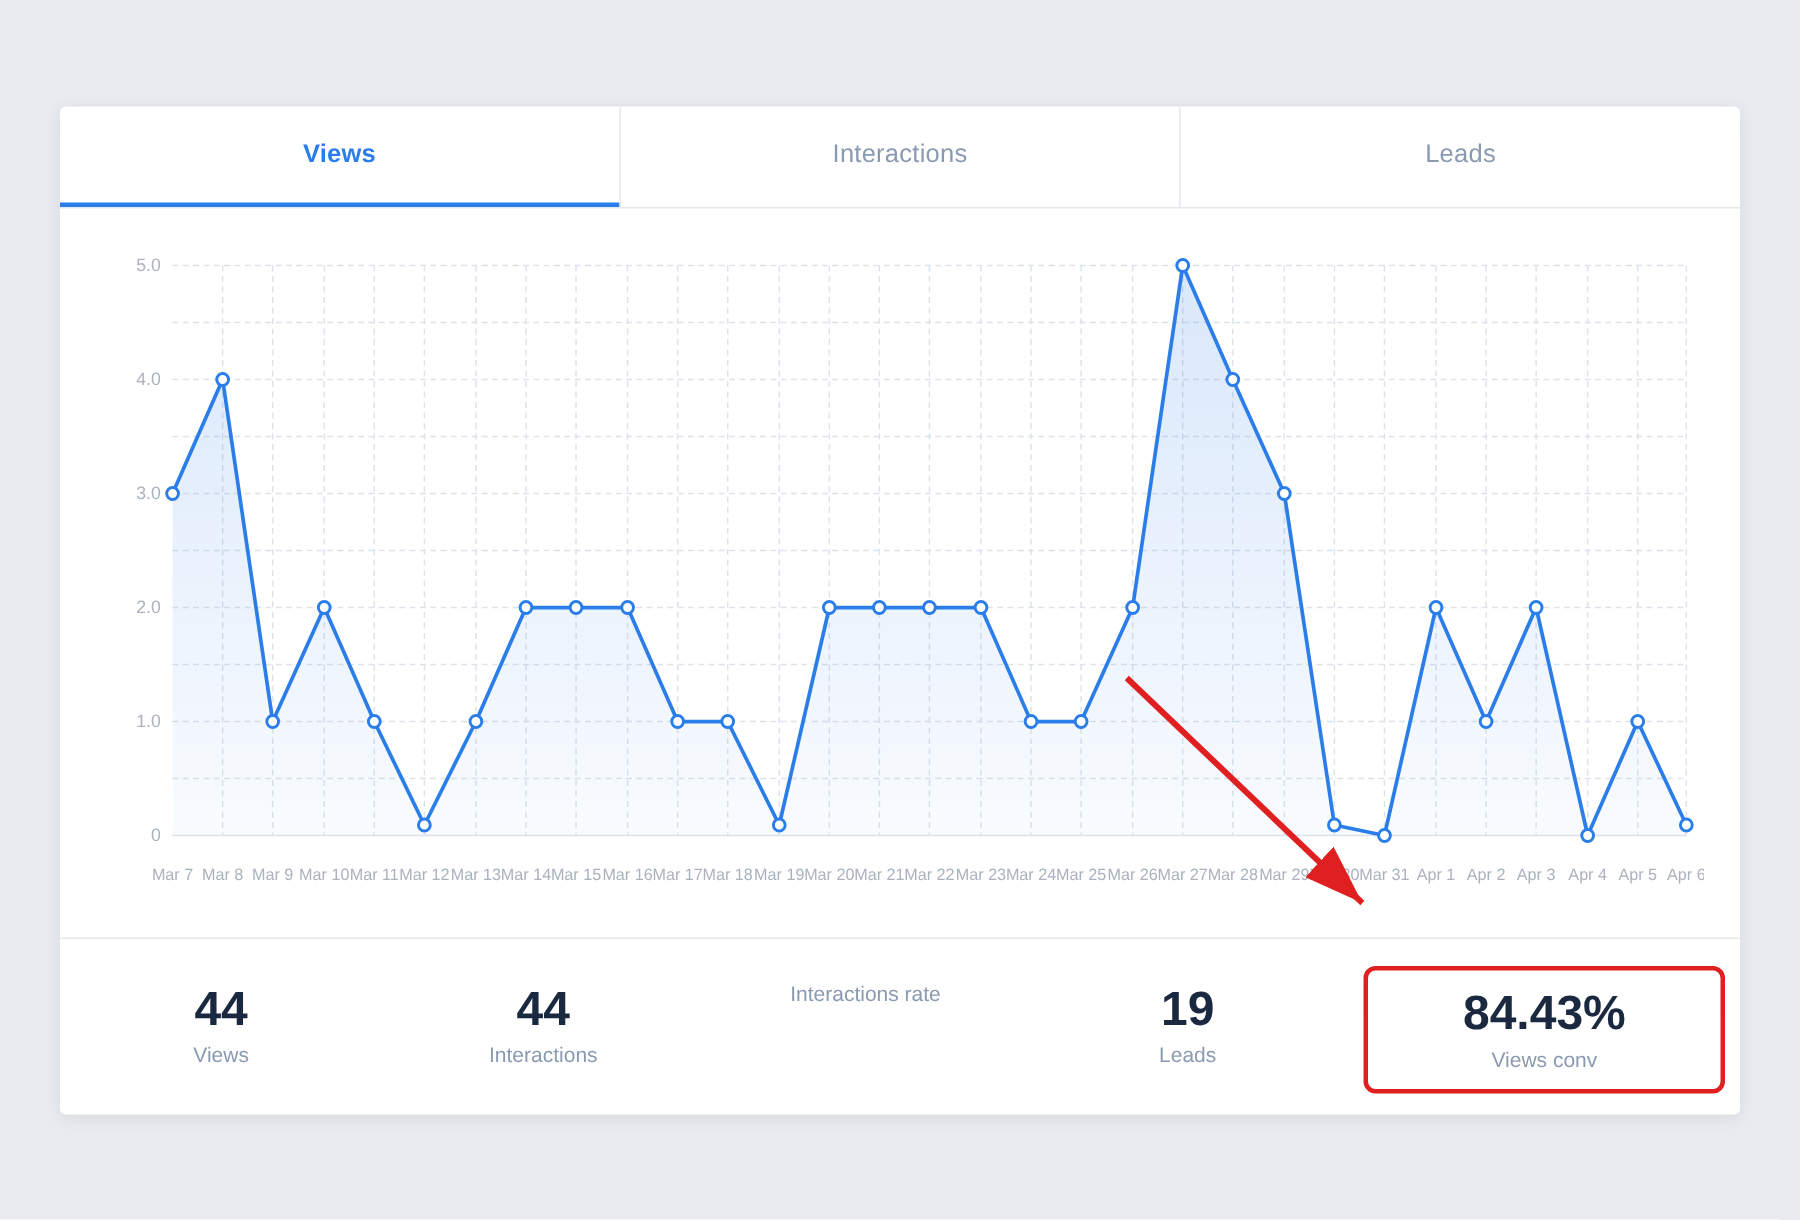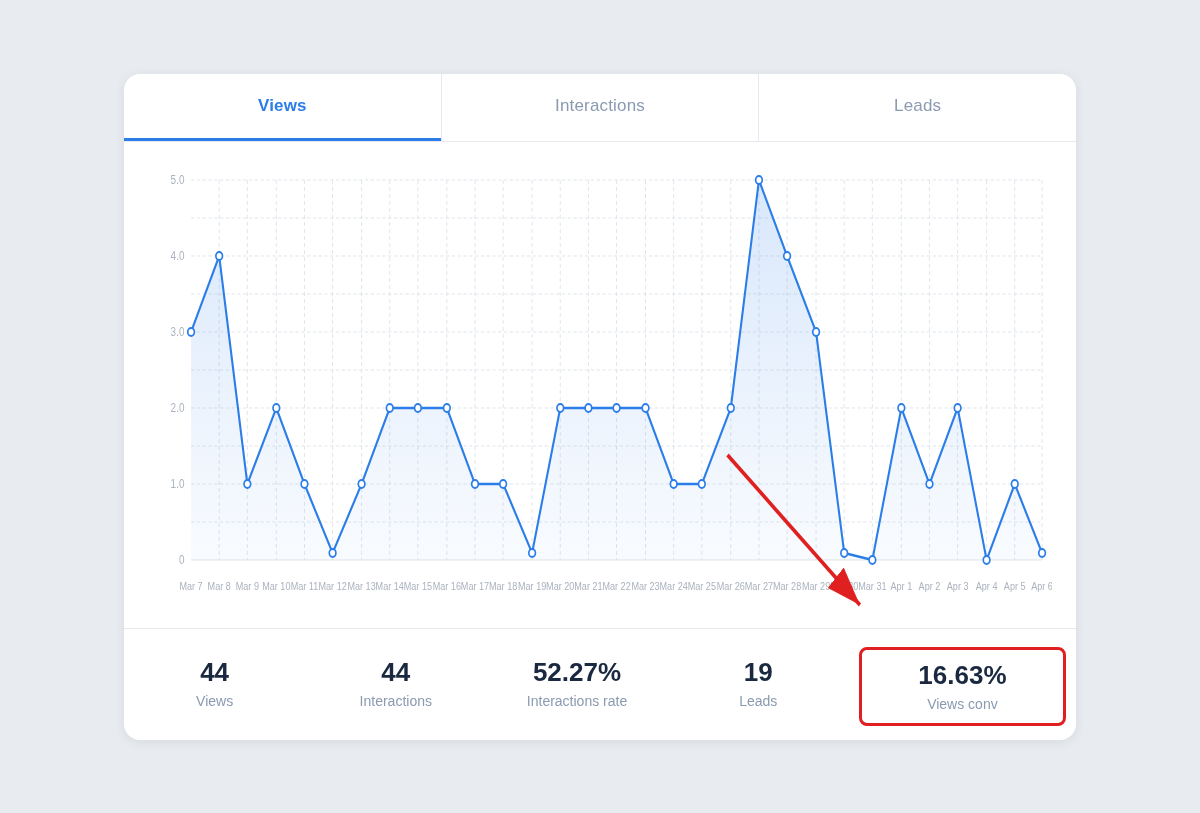--- a/index.html
+++ b/index.html
@@ -7,23 +7,23 @@
       background: #e8ecf0;
       display: flex;
       align-items: center;
       justify-content: center;
       width: 1200px;
       height: 813px;
       font-family: -apple-system, BlinkMacSystemFont, 'Segoe UI', sans-serif;
     }
     .card {
       background: #fff;
-      border-radius: 16px;
+      border-radius: 4px;
       box-shadow: 0 2px 12px rgba(0,0,0,0.08);
-      width: 952px;
+      width: 1120px;
       padding: 0;
       overflow: hidden;
     }
     
     .tabs {
       display: flex;
       border-bottom: 1px solid #e5e8ec;
     }
     .tab {
       flex: 1;
@@ -58,21 +58,21 @@
     .stats-row {
       display: flex;
       border-top: 1px solid #e5e8ec;
       padding: 28px 0 24px 0;
     }
     .stat {
       flex: 1;
       text-align: center;
     }
     .stat-value {
-      font-size: 26px;
+      font-size: 32px;
       font-weight: 700;
       color: #1a2840;
       display: block;
       margin-bottom: 4px;
     }
     .stat-label {
       font-size: 14px;
       color: #8a9ab0;
     }
     .stat-highlighted {
@@ -300,25 +300,24 @@
   <div class="stats-row">
     <div class="stat">
       <span class="stat-value">44</span>
       <span class="stat-label">Views</span>
     </div>
     <div class="stat">
       <span class="stat-value">44</span>
       <span class="stat-label">Interactions</span>
     </div>
     <div class="stat">
-      <span class="stat-value">52.27%</span>
       <span class="stat-label">Interactions rate</span>
     </div>
     <div class="stat">
       <span class="stat-value">19</span>
       <span class="stat-label">Leads</span>
     </div>
     <div class="stat stat-highlighted">
-      <span class="stat-value">16.63%</span>
+      <span class="stat-value">84.43%</span>
       <span class="stat-label">Views conv</span>
     </div>
   </div>
 </div>
 
 </body></html>

